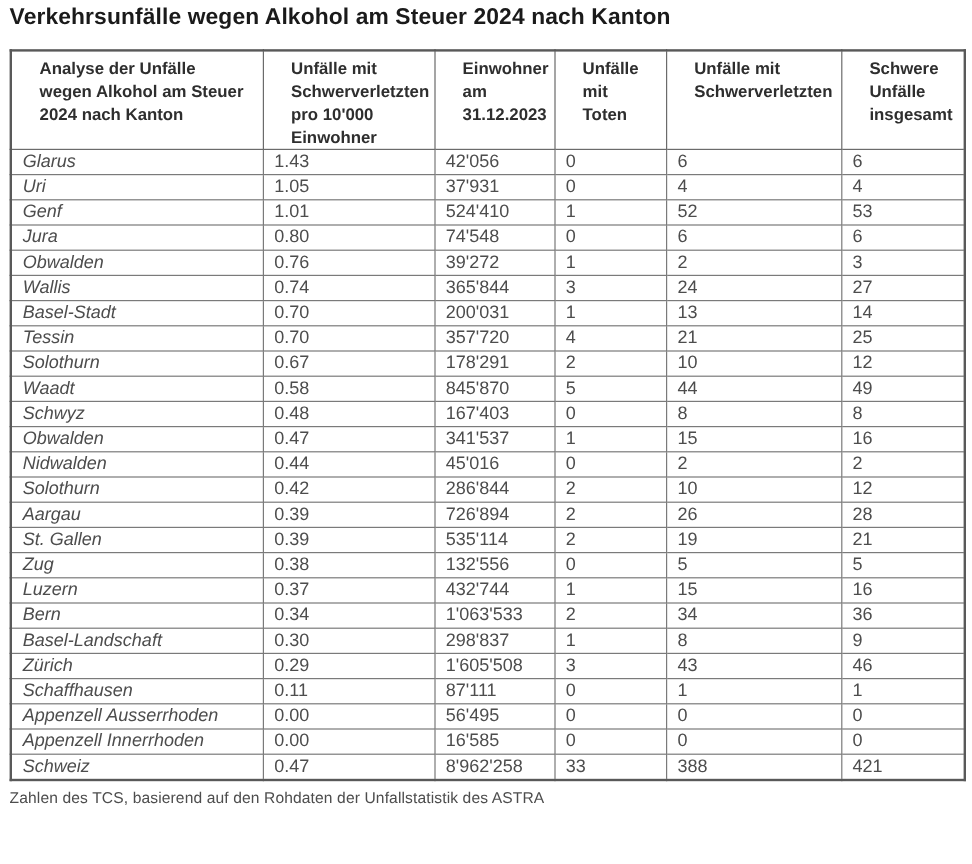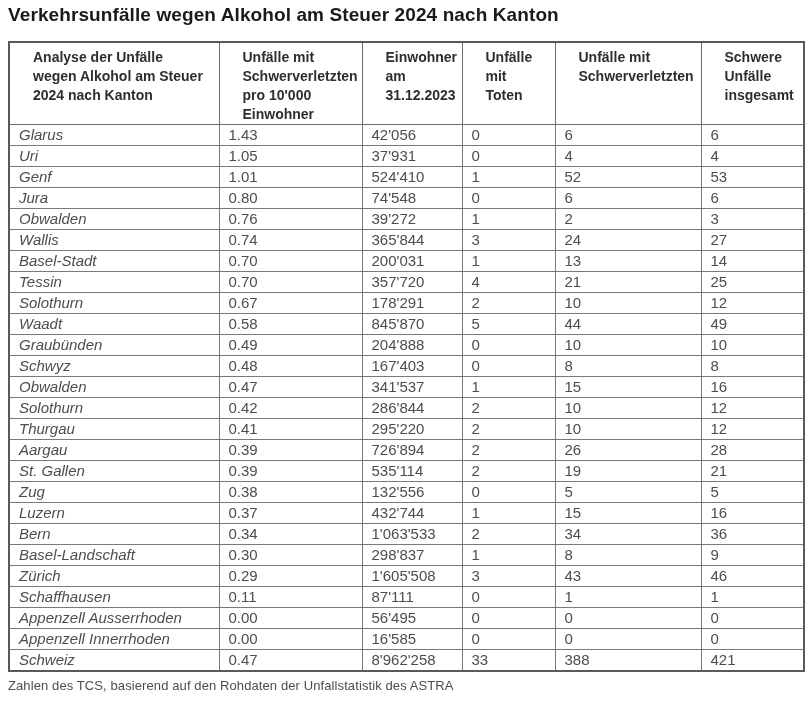--- a/index.html
+++ b/index.html
@@ -162,55 +162,47 @@
         </tr>
         <tr>
           <td class="kanton">Waadt</td>
           <td class="num">0.58</td>
           <td class="num">845'870</td>
           <td class="num">5</td>
           <td class="num">44</td>
           <td class="num">49</td>
         </tr>
         <tr>
-          <td class="kanton">Graubünden</td>
-          <td class="num">0.49</td>
-          <td class="num">204'888</td>
-          <td class="num">0</td>
-          <td class="num">10</td>
-          <td class="num">10</td>
-        </tr>
-        <tr>
           <td class="kanton">Schwyz</td>
           <td class="num">0.48</td>
           <td class="num">167'403</td>
           <td class="num">0</td>
           <td class="num">8</td>
           <td class="num">8</td>
         </tr>
         <tr>
           <td class="kanton">Obwalden</td>
           <td class="num">0.47</td>
           <td class="num">341'537</td>
           <td class="num">1</td>
           <td class="num">15</td>
           <td class="num">16</td>
         </tr>
         <tr>
+          <td class="kanton">Nidwalden</td>
+          <td class="num">0.44</td>
+          <td class="num">45'016</td>
+          <td class="num">0</td>
+          <td class="num">2</td>
+          <td class="num">2</td>
+        </tr>
+        <tr>
           <td class="kanton">Solothurn</td>
           <td class="num">0.42</td>
           <td class="num">286'844</td>
-          <td class="num">2</td>
-          <td class="num">10</td>
-          <td class="num">12</td>
-        </tr>
-        <tr>
-          <td class="kanton">Thurgau</td>
-          <td class="num">0.41</td>
-          <td class="num">295'220</td>
           <td class="num">2</td>
           <td class="num">10</td>
           <td class="num">12</td>
         </tr>
         <tr>
           <td class="kanton">Aargau</td>
           <td class="num">0.39</td>
           <td class="num">726'894</td>
           <td class="num">2</td>
           <td class="num">26</td>

